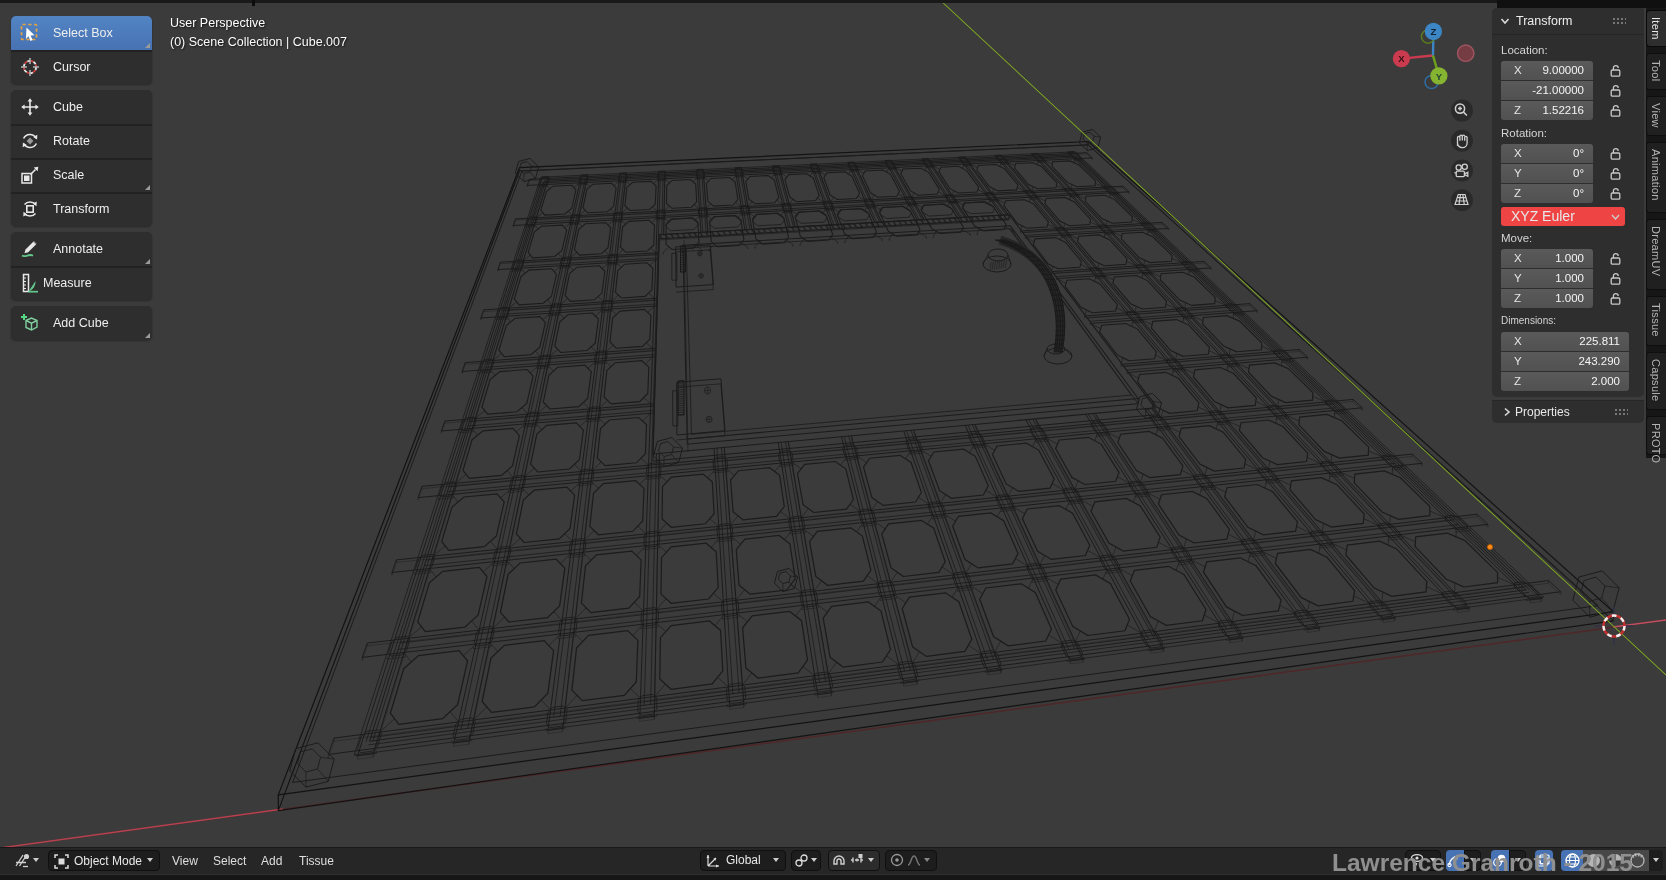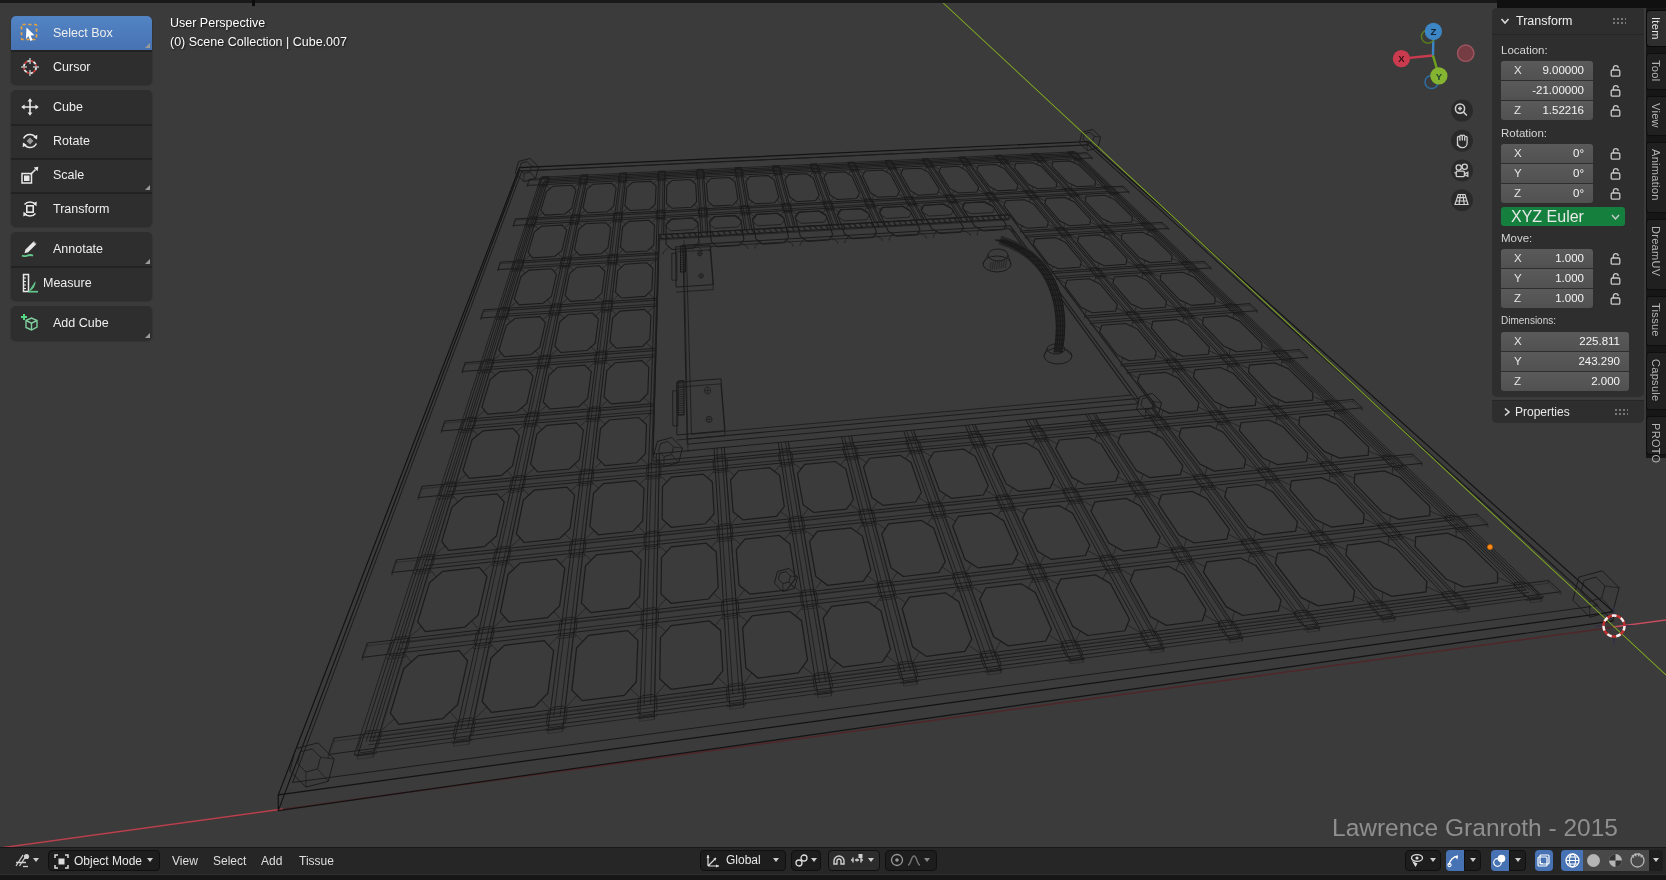--- a/index.html
+++ b/index.html
@@ -2113,21 +2113,21 @@
     <path d="M4.4 6 V4 a2.4 2.4 0 0 1 4.8 0" fill="none" stroke="#c9c9c9" stroke-width="1.3"></path>
   </svg>
 <div style="position:absolute;left:1501px;top:184px;width:92px;height:19px;background:linear-gradient(#5a5a5a,#515151);border-radius:0 0 3px 3px;font-size:11.5px">
     <span style="position:absolute;left:13px;top:0;line-height:19px;color:#e6e6e6">Z</span>
     <span style="position:absolute;right:9px;top:0;line-height:19px;color:#f4f4f4">0°</span>
   </div>
 <svg width="13" height="14" viewBox="0 0 13 14" style="position:absolute;left:1609px;top:187px">
     <rect x="2.2" y="6" width="8.6" height="6.2" rx="1.2" fill="none" stroke="#c9c9c9" stroke-width="1.3"></rect>
     <path d="M4.4 6 V4 a2.4 2.4 0 0 1 4.8 0" fill="none" stroke="#c9c9c9" stroke-width="1.3"></path>
   </svg>
-<div style="position:absolute;left:1501px;top:207px;width:124px;height:19px;background:#15803d;border-radius:3px;font-size:16px">
+<div style="position:absolute;left:1501px;top:207px;width:124px;height:19px;background:#ef4444;border-radius:3px;font-size:14px">
     <span style="position:absolute;left:10px;line-height:19px;color:#e8e8e8">XYZ Euler</span>
     <svg width="9" height="19" viewBox="0 0 9 19" style="position:absolute;right:5px;top:0">
       <path d="M1 8 L4.5 12 L8 8" fill="none" stroke="#ccc" stroke-width="1.4"></path>
     </svg>
   </div>
 <div style="position:absolute;left:1501px;top:232px;font-size:11.5px;color:#d4d4d4">Move:</div>
 <div style="position:absolute;left:1501px;top:249px;width:92px;height:19px;background:linear-gradient(#5a5a5a,#515151);border-radius:3px 3px 0 0;font-size:11.5px">
     <span style="position:absolute;left:13px;top:0;line-height:19px;color:#e6e6e6">X</span>
     <span style="position:absolute;right:9px;top:0;line-height:19px;color:#f4f4f4">1.000</span>
   </div>
@@ -2289,16 +2289,16 @@
 <svg width="17" height="17" viewBox="0 0 17 17" style="position:absolute;left:1607px;top:852px">
     <circle cx="8.5" cy="8.5" r="6.5" fill="#b5b5b5"></circle>
     <path d="M8.5 2 A6.5 6.5 0 0 0 2 8.5 L8.5 8.5 Z" fill="#333"></path>
     <path d="M8.5 15 A6.5 6.5 0 0 0 15 8.5 L8.5 8.5 Z" fill="#333"></path>
   </svg>
 <svg width="17" height="17" viewBox="0 0 17 17" style="position:absolute;left:1629px;top:852px">
     <circle cx="8.5" cy="8.5" r="6.5" fill="none" stroke="#b5b5b5" stroke-width="1.3"></circle>
     <path d="M3.5 5 a6.5 6.5 0 0 1 10 0" stroke="#b5b5b5" fill="none" stroke-width="3" stroke-dasharray="1.5 1.5"></path>
   </svg>
 <div style="position:absolute;left:1653px;top:858px;width:0;height:0;border-left:3.5px solid transparent;border-right:3.5px solid transparent;border-top:4px solid #cccccc"></div>
-<div style="position:absolute;left:1332px;top:814px;font-size:24.5px;font-weight:normal;color:#8f8f8f;white-space:nowrap;letter-spacing:0px">Lawrence Granroth - 2015</div>
+<div style="position:absolute;left:1332px;top:849px;font-size:24.5px;font-weight:bold;color:#8f8f8f;white-space:nowrap;letter-spacing:0px">Lawrence Granroth - 2015</div>
 <div style="position:absolute;left:0;top:0;width:1666px;height:3px;background:#191919"></div>
 <div style="position:absolute;left:252px;top:0;width:3px;height:6px;background:#0c0c0c"></div>
 <div style="position:absolute;left:0;top:847px;width:1666px;height:1px;background:#181818"></div>
 <div style="position:absolute;left:1497px;top:0;width:169px;height:8px;background:#101010"></div>
 </body></html>

